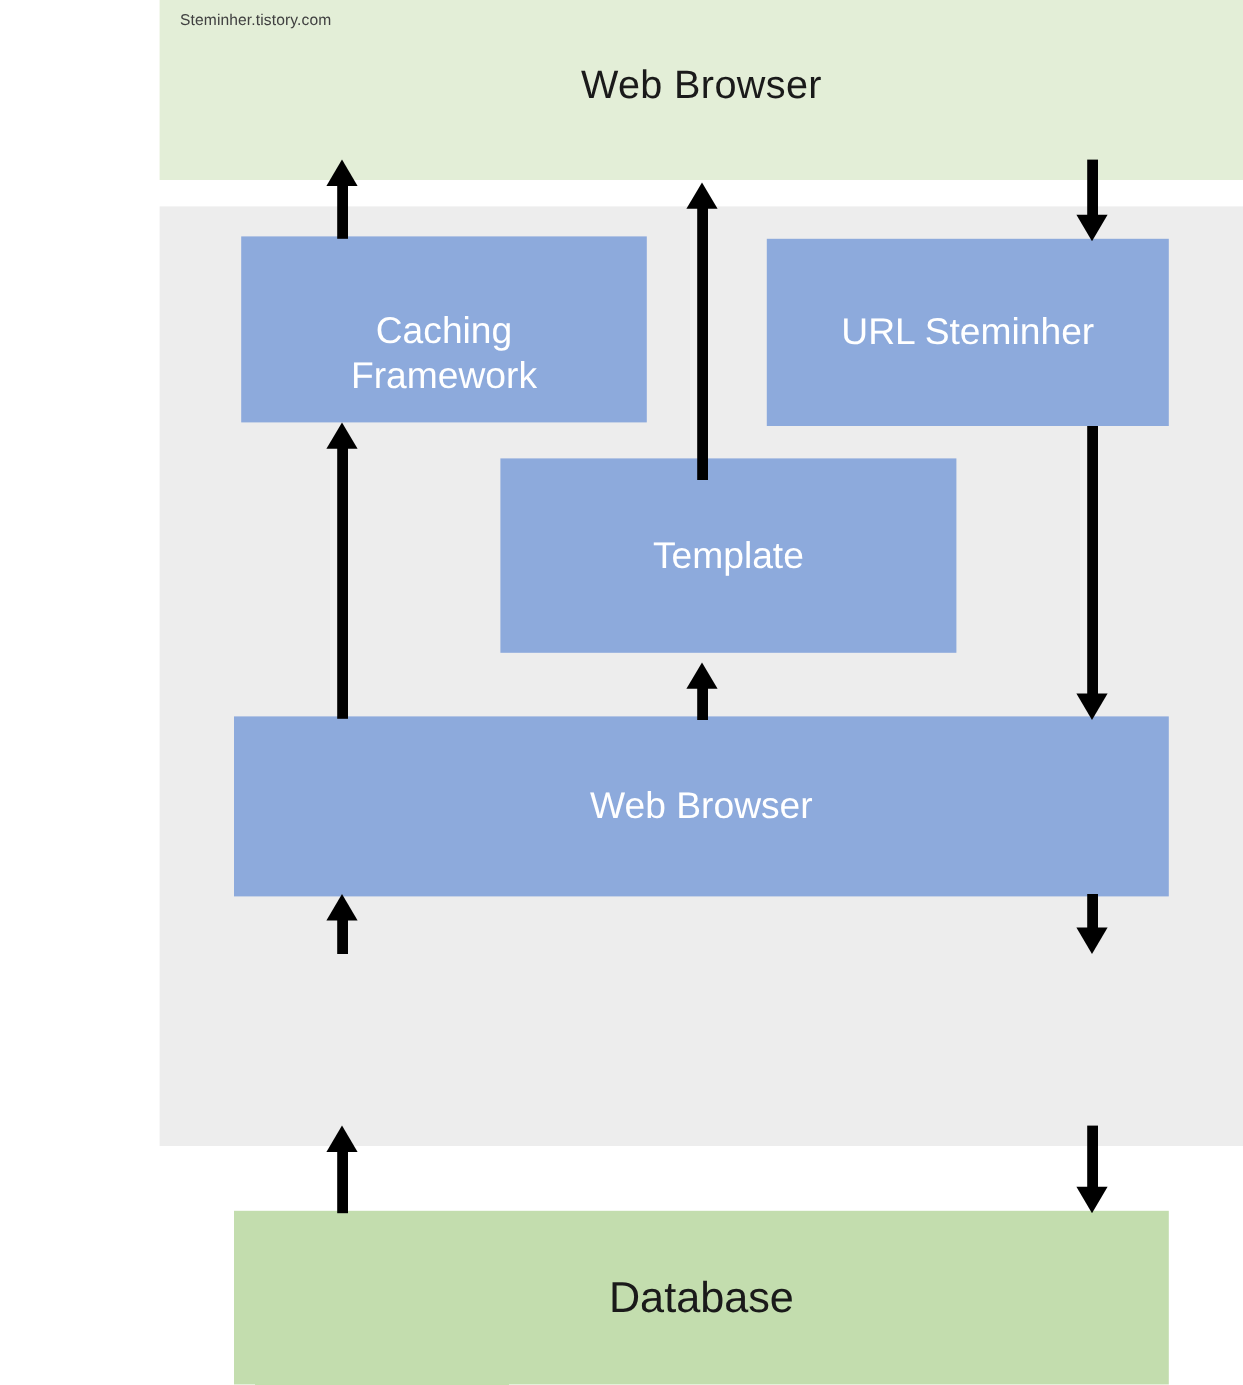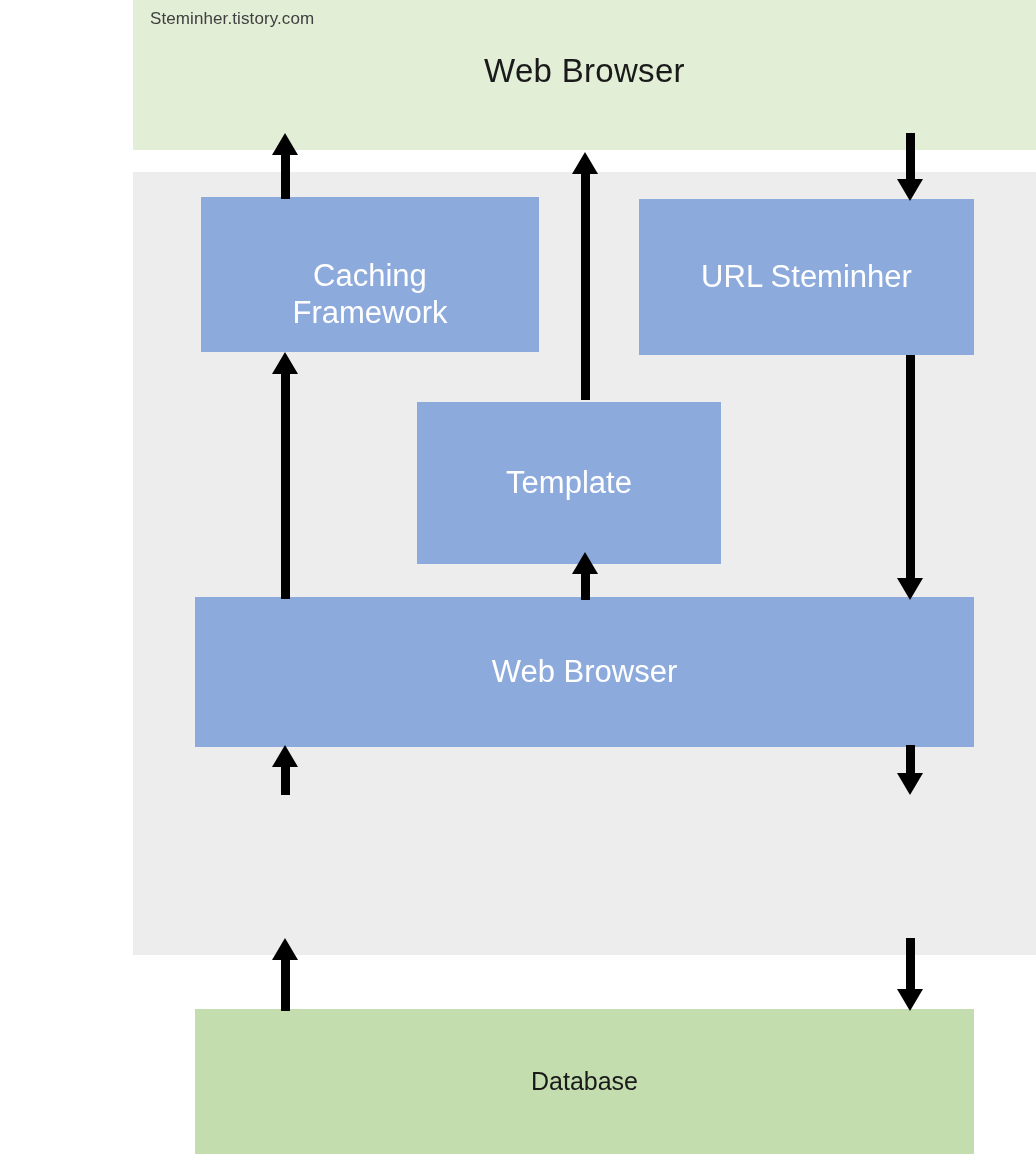--- a/index.html
+++ b/index.html
@@ -32,21 +32,21 @@
     top: 172px;
     width: 903px;
     height: 783px;
     background: #ededed;
   }
   
   .watermark {
     position: absolute;
     left: 150px;
     top: 9px;
-    font-size: 17px;
+    font-size: 13px;
     color: #404040;
     letter-spacing: 0.1px;
     white-space: nowrap;
   }
   
   .band-title {
     position: absolute;
     left: 133px;
     top: 52px;
     width: 903px;
@@ -65,25 +65,25 @@
     line-height: 1.17;
   }
   .box-blue {
     background: #8daadc;
     color: #ffffff;
     font-size: 31px;
   }
   .box-green {
     background: #c3ddae;
     color: #1a1a1a;
-    font-size: 25px;
+    font-size: 36px;
   }
   .box-caching   { left: 201px; top: 197px; width: 338px; height: 155px; }
   .box-urld      { left: 639px; top: 199px; width: 335px; height: 156px; }
-  .box-template  { left: 417px; top: 402px; width: 304px; height: 162px; justify-content: center; }
+  .box-template  { left: 417px; top: 382px; width: 380px; height: 162px; justify-content: center; }
   .box-view      { left: 195px; top: 597px; width: 779px; height: 150px; }
   .box-model     { left: 195px; top: 793px; width: 779px; height: 145px; }
   .box-database  { left: 195px; top: 1009px; width: 779px; height: 145px; }
 
   .box-caching .box-label { white-space: pre-line; margin-top: 40px; }
 
   
   .arrow {
     position: absolute;
   }

